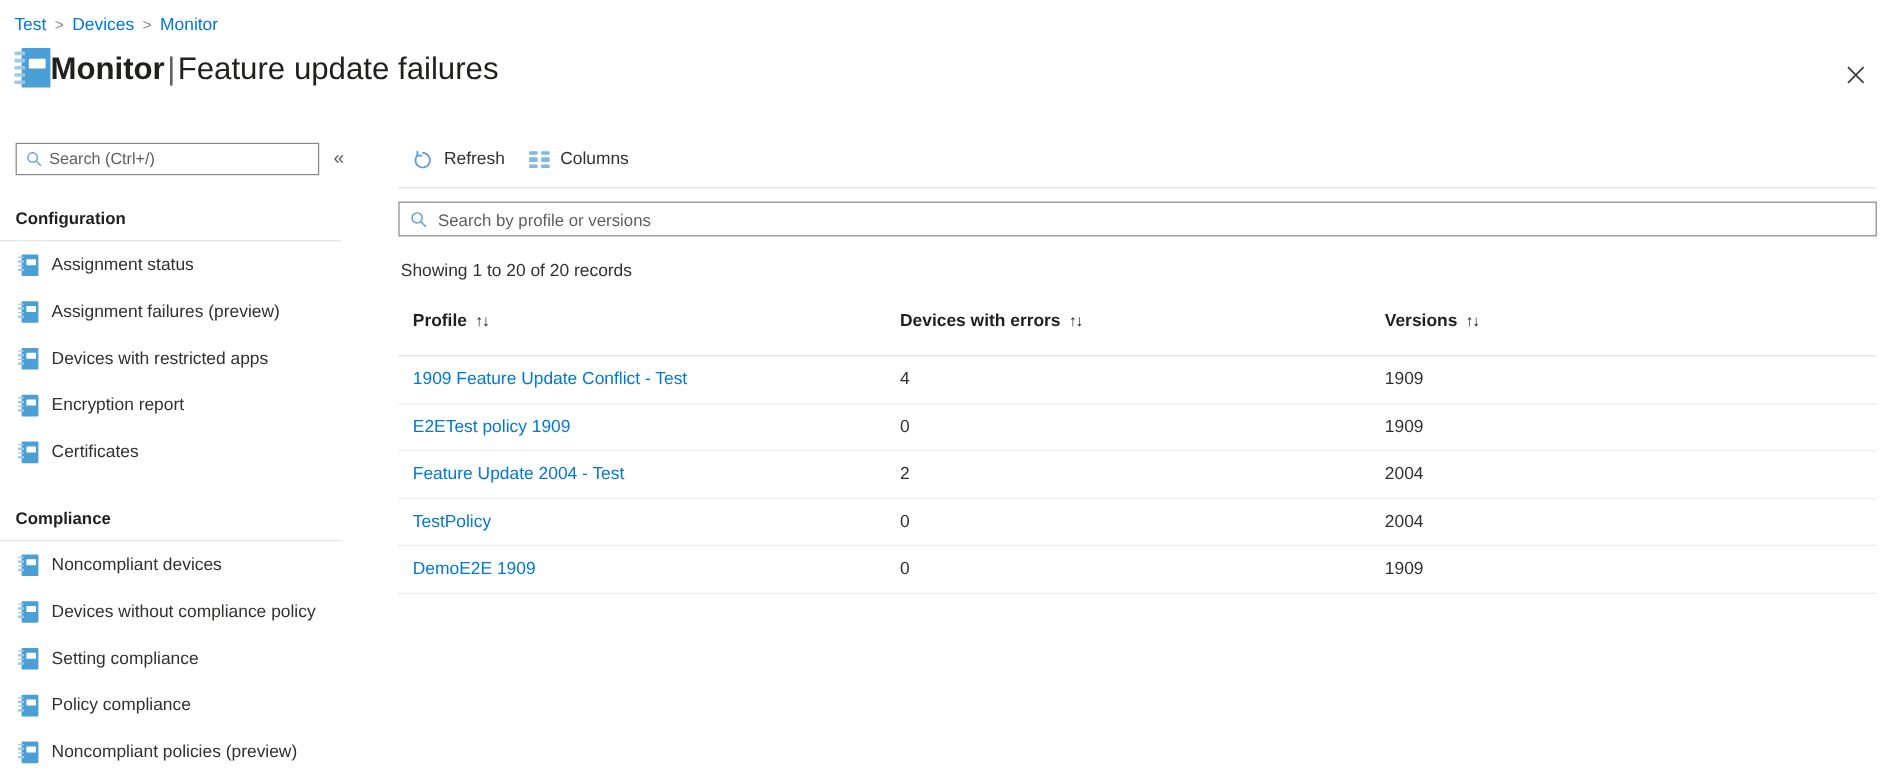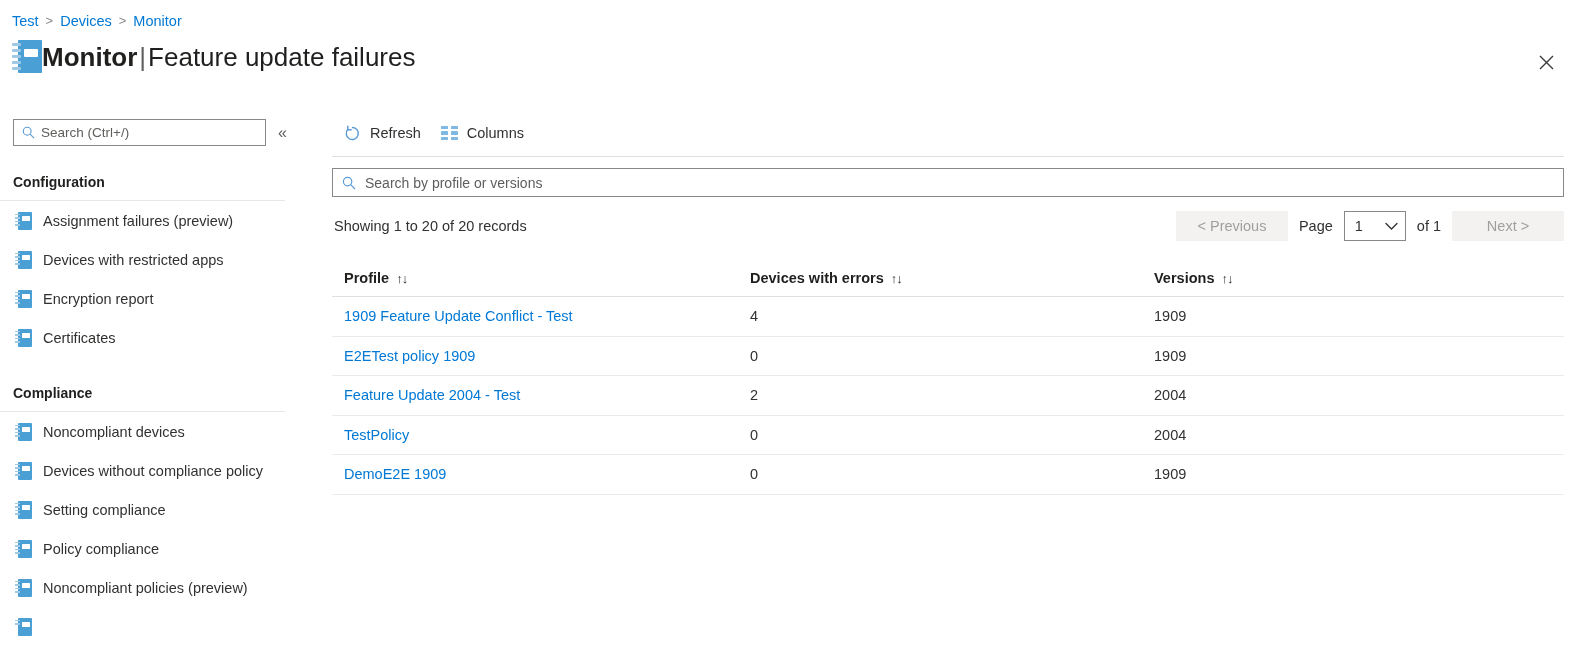--- a/index.html
+++ b/index.html
@@ -167,21 +167,21 @@
   .grid-row {
     display: flex; align-items: center;
     border-bottom: 1px solid #edebe9;
     font-size: 14.5px;
   }
   #grid-head .grid-row { border-bottom: 1px solid #e1dfdd; }
   .col-profile  { width: 418px; flex: 0 0 auto; padding-left: 12px; }
   .col-errors   { width: 404px; flex: 0 0 auto; }
   .col-versions { flex: 1 1 auto; }
   .th {
-    height: 36px; display: flex; align-items: center; gap: 7px;
+    height: 36px; display: flex; align-items: flex-start; gap: 7px;
     font-weight: 700; color: #201f1e; cursor: pointer; white-space: nowrap;
   }
   .sort-arrows { font-size: 13px; color: #201f1e; letter-spacing: -1px; }
   .td { height: 38.5px; display: flex; align-items: center; color: #323130; }
   .cell-link { color: #0078d4; cursor: pointer; white-space: nowrap; }
 </style>
 </head>
 <body>
 
 <div id="breadcrumb">
@@ -221,20 +221,31 @@
         <circle cx="5.6" cy="5.6" r="4.2" stroke="#5b9bd5" stroke-width="1.2" fill="none"></circle>
         <line x1="8.7" y1="8.7" x2="13" y2="13" stroke="#5b9bd5" stroke-width="1.2"></line>
       </svg>
       <input type="text" placeholder="Search (Ctrl+/)" value="" style="">
     </div>
     <span id="collapse-chevron">«</span>
   </div>
 
   <div class="nav-section-header">Configuration</div>
 
+  <div class="nav-item">
+    <span class="nav-ico">
+      <span class="book"></span>
+        <span class="win"></span>
+      <span class="ring" style="top:2px"></span>
+        <span class="ring" style="top:5.5px"></span>
+      <span class="ring" style="top:9px"></span>
+        <span class="ring" style="top:12.5px"></span>
+    </span>
+    <span class="nav-item-label">Assignment status</span>
+  </div>
   <div class="nav-item">
     <span class="nav-ico">
       <span class="book"></span>
         <span class="win"></span>
       <span class="ring" style="top:2px"></span>
         <span class="ring" style="top:5.5px"></span>
       <span class="ring" style="top:9px"></span>
         <span class="ring" style="top:12.5px"></span>
     </span>
     <span class="nav-item-label">Assignment failures (preview)</span>
@@ -370,32 +381,20 @@
   <div id="grid-search">
     <svg class="mag" width="14" height="14" viewBox="0 0 14 14">
       <circle cx="5.6" cy="5.6" r="4.2" stroke="#5b9bd5" stroke-width="1.2" fill="none"></circle>
       <line x1="8.7" y1="8.7" x2="13" y2="13" stroke="#5b9bd5" stroke-width="1.2"></line>
     </svg>
     <input type="text" placeholder="Search by profile or versions" style="">
   </div>
 
   <div id="pager-row">
     <div id="record-count">Showing 1 to 20 of 20 records</div>
-    <div id="pager">
-      <div class="pager-btn">&lt; Previous</div>
-      <span class="pg-label">Page</span>
-      <div id="page-select">
-        <span>1</span>
-        <svg class="chev" width="13" height="9" viewBox="0 0 13 9">
-          <path d="M1 1.5 L6.5 7 L12 1.5" stroke="#323130" stroke-width="1.3" fill="none" stroke-linecap="round"></path>
-        </svg>
-      </div>
-      <span class="pg-label">of 1</span>
-      <div class="pager-btn">Next &gt;</div>
-    </div>
   </div>
 
   <div id="grid">
     <div id="grid-head">
       <div class="grid-row">
         <div class="col-profile th">
           <span>Profile</span>
           <span class="sort-arrows">↑↓</span>
         </div>
         <div class="col-errors th">

